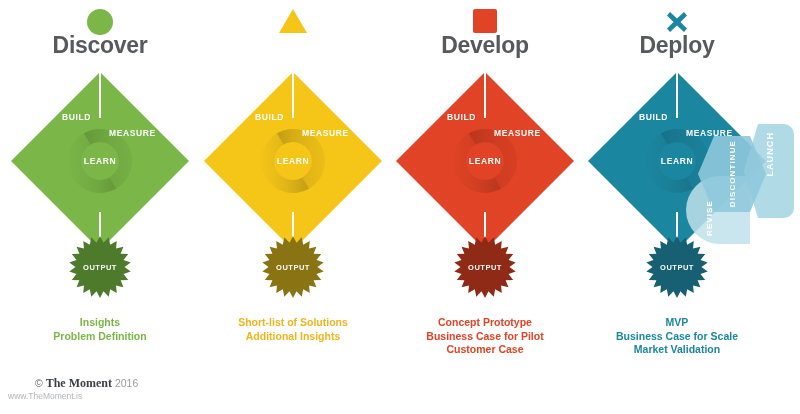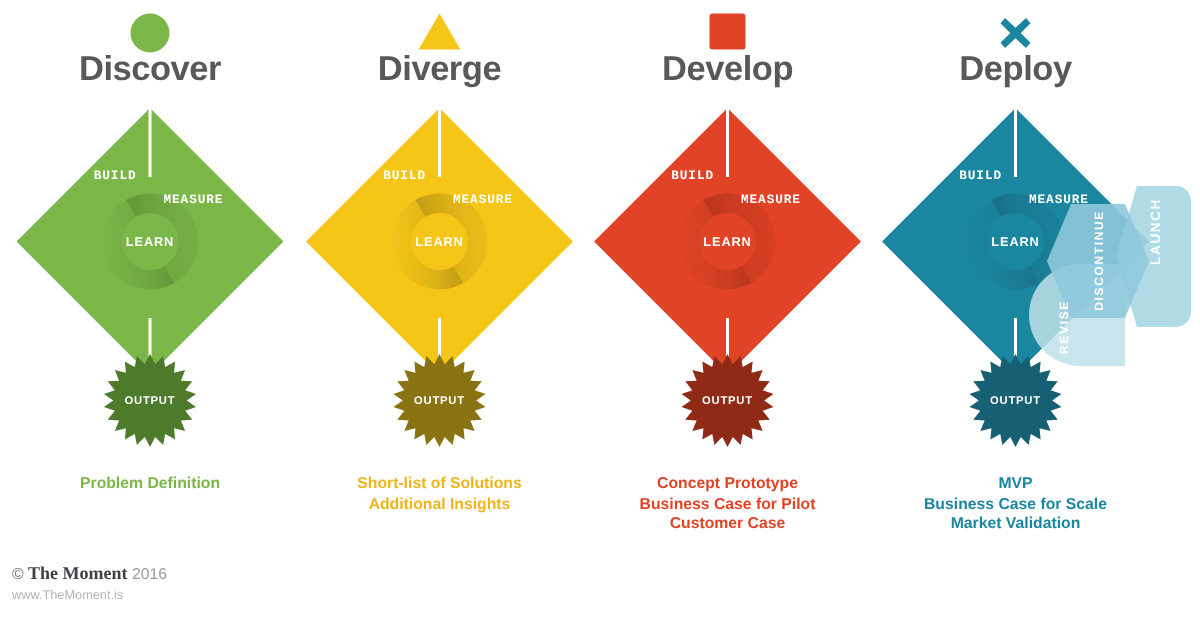--- a/index.html
+++ b/index.html
@@ -36,21 +36,21 @@
   .diamond svg{display:block;}
 
   .split-line{position:absolute;left:50%;transform:translateX(-50%);
               width:2px;background:#ffffff;}
   .split-top{top:0px;height:46px;}
   .split-bot{top:140px;height:44px;}
 
   .bm{position:absolute;top:40px;width:100%;left:0;
       display:flex;justify-content:center;font-size:8.5px;font-weight:bold;
       color:#ffffff;letter-spacing:.6px;}
-  .bm span{width:50%;font-family:Liberation Mono, monospace;}
+  .bm span{width:50%;}
   .bm .b{text-align:right;padding-right:9px;}
   .bm .m{text-align:left;padding-left:9px;margin-top:16px;}
 
   .learn-lbl{position:absolute;top:50%;left:50%;transform:translate(-50%,-50%);
              font-size:8.5px;font-weight:bold;color:#ffffff;letter-spacing:.6px;
              z-index:4;}
 
   
   .badge{position:absolute;top:235px;left:50%;transform:translateX(-50%);
          width:64px;height:64px;}
@@ -67,21 +67,21 @@
   .extras svg{display:block;}
   .vtext{position:absolute;font-size:8px;font-weight:bold;color:#ffffff;
          letter-spacing:1.1px;writing-mode:vertical-rl;transform:rotate(180deg);
          white-space:nowrap;}
   .vt-disc{left:56px;top:22px;}
   .vt-launch{left:93px;top:14px;font-size:9px;}
   .vt-revise{left:33px;top:82px;}
 
   
   .footer{position:absolute;left:8px;bottom:12px;}
-  .f1{font-size:10.5px;color:#6d6e71;line-height:14px;}
+  .f1{font-size:10.5px;color:#6d6e71;line-height:14px;margin-left:27px;}
   .f1 b{color:#3f4044;font-family:"Liberation Serif",serif;font-size:12px;}
   .f1 .yr{color:#9a9b9e;}
   .f2{font-size:8.5px;color:#b4b5b8;line-height:12px;}
 </style>
 </head>
 <body>
 
 <div class="canvas">
 
   <div id="stages-root">
@@ -120,26 +120,26 @@
           </div>
           <div class="learn-lbl">LEARN</div>
         </div>
         <div class="badge">
           <svg width="64" height="64" viewBox="0 0 64 64">
             <polygon points="32.00,1.00 35.49,7.75 40.73,2.26 42.18,9.71 48.76,5.92 48.04,13.48 55.43,11.70 52.61,18.75 60.20,19.12 55.51,25.10 62.68,27.59 56.50,32.00 62.68,36.41 55.51,38.90 60.20,44.88 52.61,45.25 55.43,52.30 48.04,50.52 48.76,58.08 42.18,54.29 40.73,61.74 35.49,56.25 32.00,63.00 28.51,56.25 23.27,61.74 21.82,54.29 15.24,58.08 15.96,50.52 8.57,52.30 11.39,45.25 3.80,44.88 8.49,38.90 1.32,36.41 7.50,32.00 1.32,27.59 8.49,25.10 3.80,19.12 11.39,18.75 8.57,11.70 15.96,13.48 15.24,5.92 21.82,9.71 23.27,2.26 28.51,7.75" fill="#4e7a2c"></polygon>
           </svg>
           <div class="badge-lbl">OUTPUT</div>
         </div>
         <div class="caption" style="color:#7ab648">
+          <div>Insights</div>
           <div>Problem Definition</div>
         </div>
       </div>
       <div class="col col-1">
         <div class="hdr-icon ico-tri" style="border-bottom:24px solid #f5c518;height:0;"></div>
-        <div class="hdr-title">Diverge</div>
         <div class="diamond-wrap">
           <div class="diamond">
             <svg width="178" height="178" viewBox="0 0 178 178">
               <defs>
                 <linearGradient id="g1" x1="0" y1="0" x2="1" y2="1">
                   <stop offset="0%" stop-color="#8a7312" stop-opacity="0.55"></stop>
                   <stop offset="100%" stop-color="#f5c518" stop-opacity="0.05"></stop>
                 </linearGradient>
                 <linearGradient id="h1" x1="1" y1="1" x2="0" y2="0">
                   <stop offset="0%" stop-color="#8a7312" stop-opacity="0.5"></stop>

